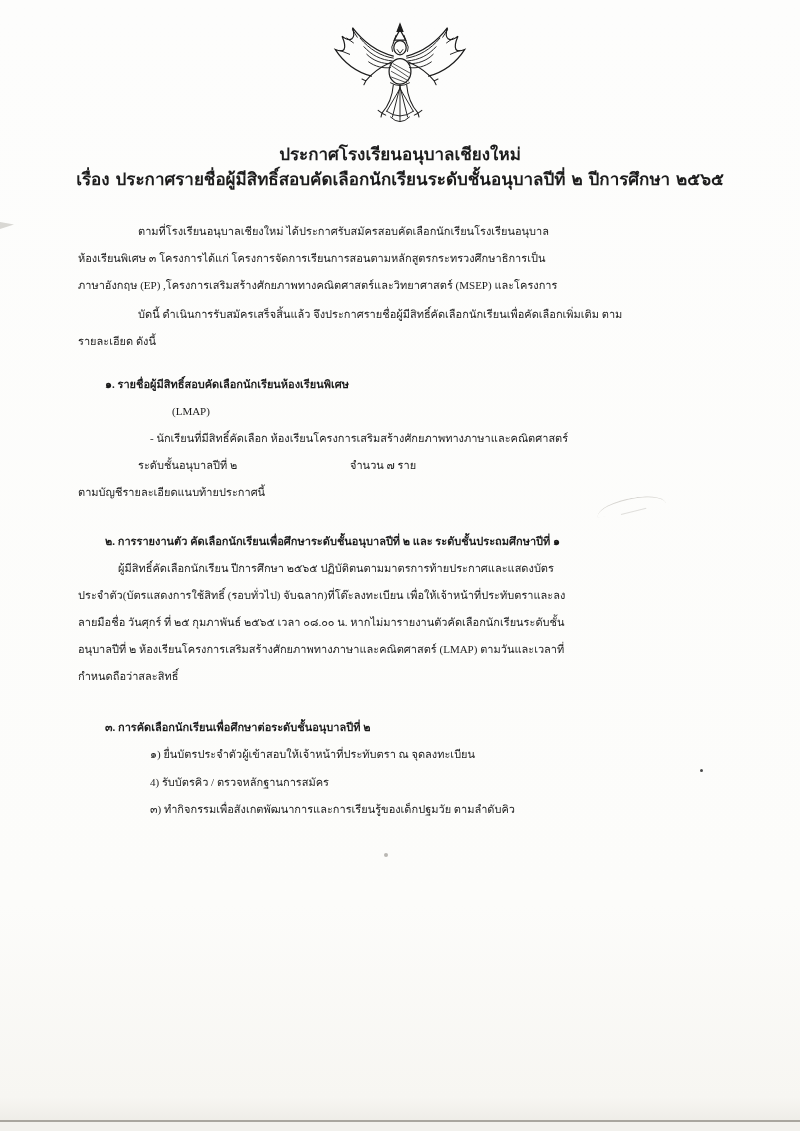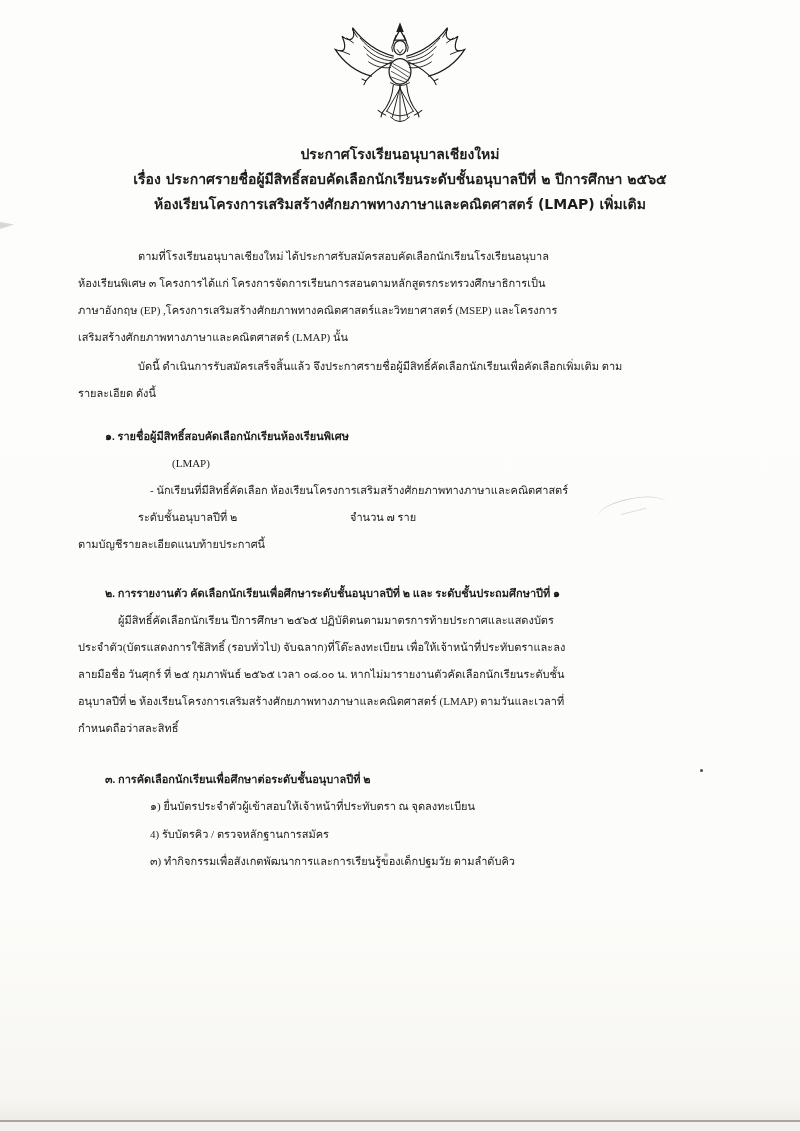--- a/index.html
+++ b/index.html
@@ -22,21 +22,21 @@
     height: 114px;
     margin: 22px auto 6px auto;
     display: flex;
     align-items: center;
     justify-content: center;
   }
   .emblem svg { width: 100%; height: 100%; }
   .title-block {
     text-align: center;
     font-weight: bold;
-    font-size: 14px;
+    font-size: 17px;
     line-height: 25px;
     padding: 0 30px;
   }
   .content {
     padding: 0 80px 0 78px;
     font-size: 11px;
     line-height: 27px;
     font-family: Liberation Serif, serif;
   }
   .line { white-space: nowrap; }
@@ -114,30 +114,28 @@
 
       <path d="M80 66 L80 104 M80 68 L72 100 M80 68 L88 100 M80 70 L66 94 M80 70 L94 94" stroke-width="1"></path>
       <path d="M66 94 Q80 104 94 94" stroke-width="1"></path>
       <path d="M70 100 Q80 110 90 100" stroke-width="1"></path>
     </svg>
   </div>
 
   <div class="title-block">
     <div class="line">ประกาศโรงเรียนอนุบาลเชียงใหม่</div>
     <div class="line">เรื่อง ประกาศรายชื่อผู้มีสิทธิ์สอบคัดเลือกนักเรียนระดับชั้นอนุบาลปีที่ ๒ ปีการศึกษา ๒๕๖๕</div>
-    <div class="line">ห้องเรียนโครงการเสริมสร้างศักยภาพทางภาษาและคณิตศาสตร์ (LMAP) เพิ่มเติม</div>
   </div>
 
   <div class="content">
 
     <div class="para">
       <div class="line indent">ตามที่โรงเรียนอนุบาลเชียงใหม่ ได้ประกาศรับสมัครสอบคัดเลือกนักเรียนโรงเรียนอนุบาล</div>
       <div class="line">ห้องเรียนพิเศษ ๓ โครงการได้แก่ โครงการจัดการเรียนการสอนตามหลักสูตรกระทรวงศึกษาธิการเป็น</div>
       <div class="line">ภาษาอังกฤษ (EP) ,โครงการเสริมสร้างศักยภาพทางคณิตศาสตร์และวิทยาศาสตร์ (MSEP) และโครงการ</div>
-      <div class="line">เสริมสร้างศักยภาพทางภาษาและคณิตศาสตร์ (LMAP) นั้น</div>
     </div>
 
     <div class="para-tight">
       <div class="line indent">บัดนี้ ดำเนินการรับสมัครเสร็จสิ้นแล้ว จึงประกาศรายชื่อผู้มีสิทธิ์คัดเลือกนักเรียนเพื่อคัดเลือกเพิ่มเติม ตาม</div>
       <div class="line">รายละเอียด ดังนี้</div>
     </div>
 
     <div class="section">
       <div class="section-heading">๑. รายชื่อผู้มีสิทธิ์สอบคัดเลือกนักเรียนห้องเรียนพิเศษ</div>
       <div class="line hang2">(LMAP)</div>

